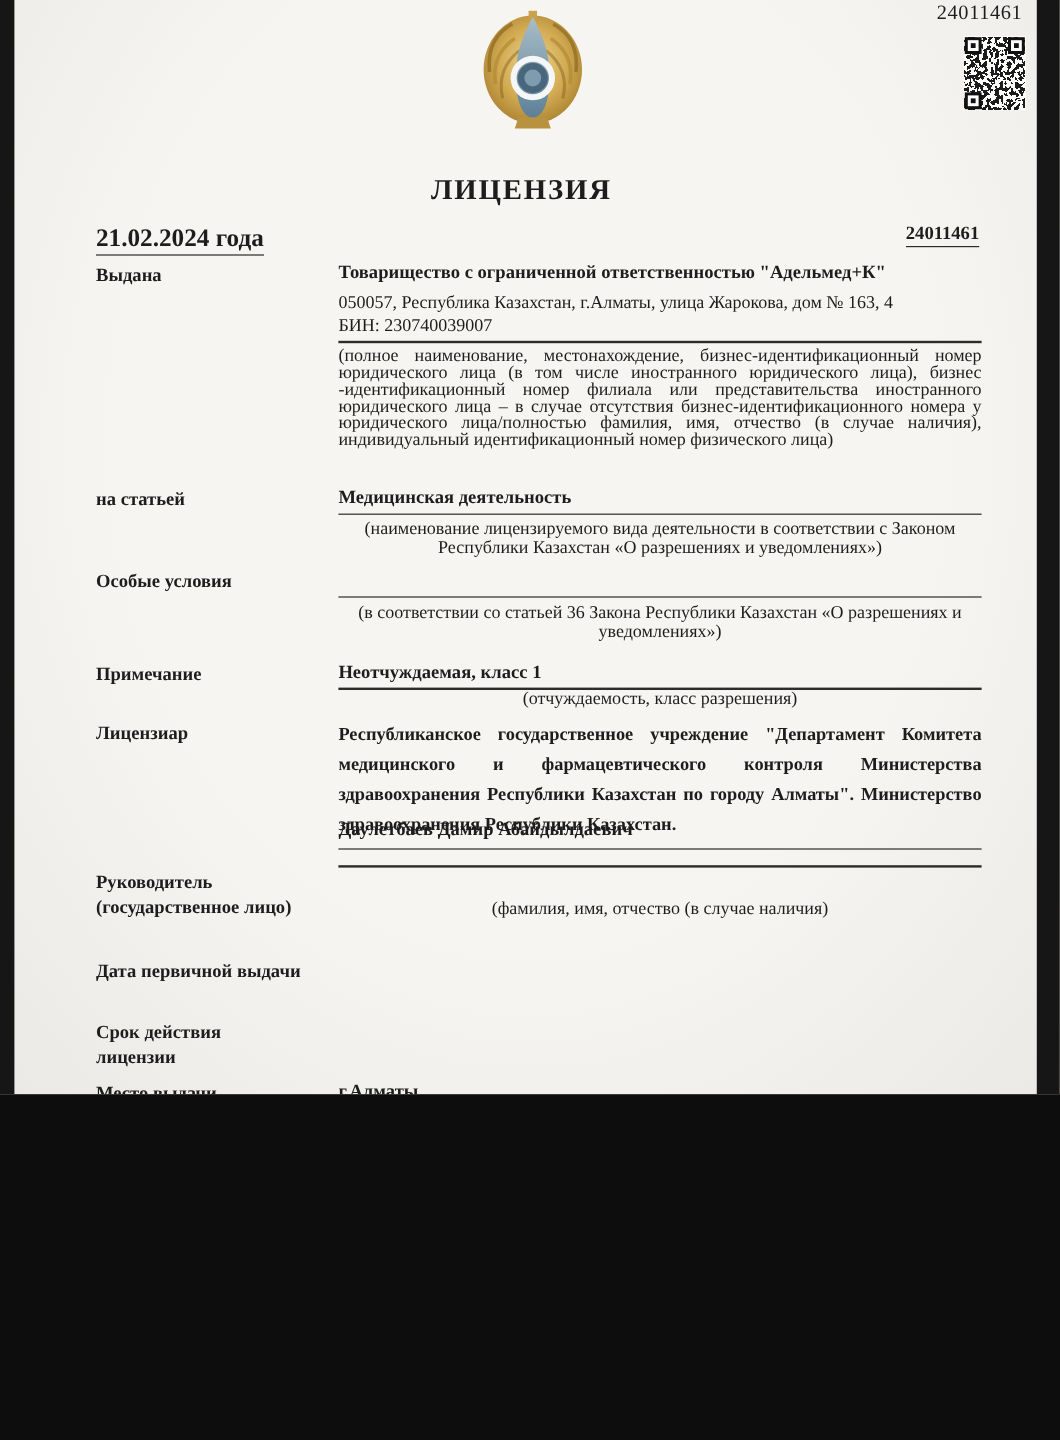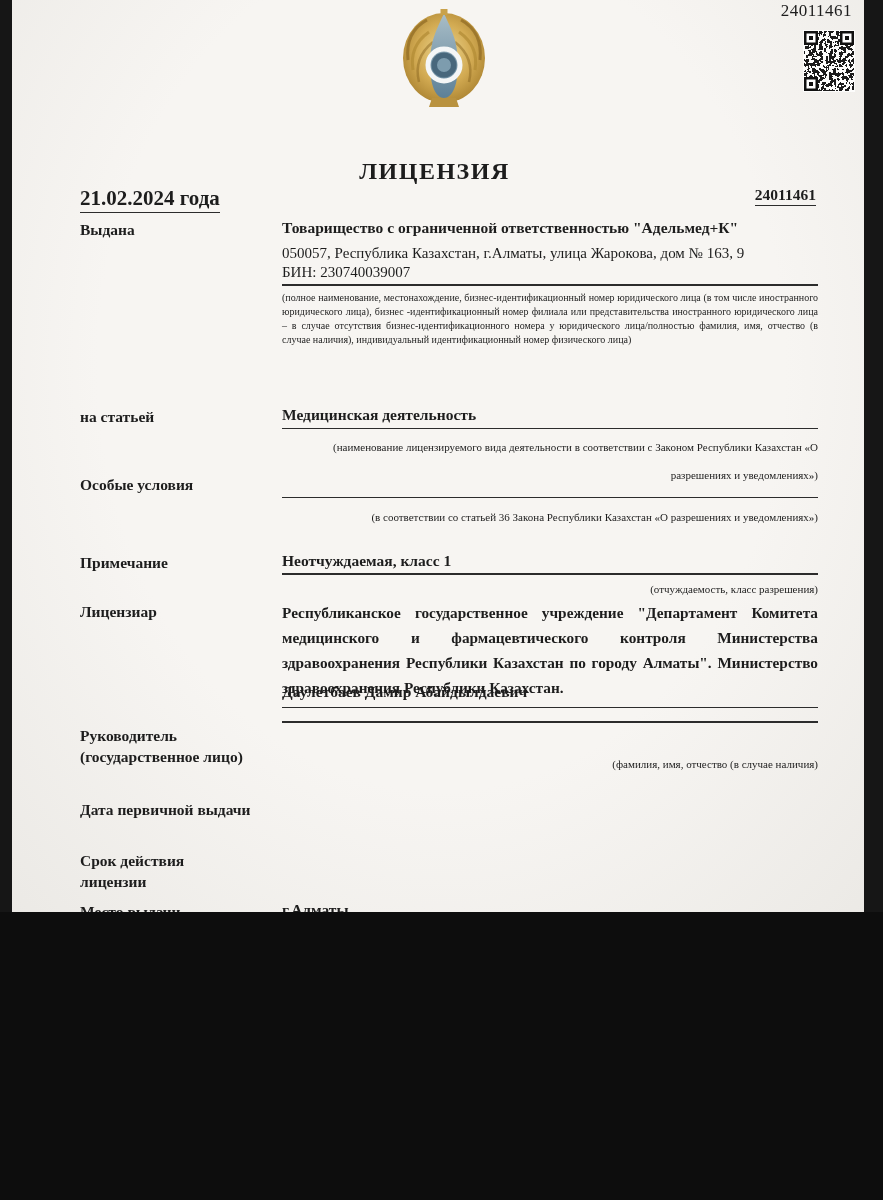--- a/index.html
+++ b/index.html
@@ -7,36 +7,36 @@
     position:relative;width:883px;height:912px;overflow:hidden;
     background:radial-gradient(ellipse at 50% 40%, #f7f5f2 55%, #ebe9e5 100%);
     font-family:"Liberation Serif","DejaVu Serif",serif;color:#1d1d1d;
   }
   .bar{position:absolute;top:0;bottom:0;background:#161616;}
   .bar-left{left:0;width:12px;}
   .bar-right{left:864px;width:19px;}
   .top-number{position:absolute;top:1px;right:31px;font-size:17px;letter-spacing:.5px;}
   .qr-top{position:absolute;left:803px;top:30px;width:52px;height:62px;}
   .emblem{position:absolute;left:399px;top:8px;width:90px;height:106px;}
-  .title{position:absolute;left:12px;right:26px;top:142px;margin:16px;text-align:center;
+  .title{position:absolute;left:12px;right:26px;top:142px;margin:4px;text-align:center;
          font-size:24px;font-weight:bold;letter-spacing:1.5px;}
   .lbl{position:absolute;left:80px;font-size:15.5px;font-weight:bold;line-height:21px;}
   .val{position:absolute;left:282px;width:536px;font-size:15.5px;}
   .bold{font-weight:bold;}
   .uline{border-bottom:1.5px solid #2c2c2c;}
   .uline2{border-bottom:2px solid #2c2c2c;}
-  .cap{position:absolute;left:282px;width:536px;text-align:right;
-       font-size:11px;line-height:28px;}
+  .cap{position:absolute;left:282px;width:536px;text-align:center;
+       font-size:15px;line-height:16px;}
   .just{text-align:justify;}
   .date-left{position:absolute;left:80px;top:186px;font-size:21px;font-weight:bold;
              border-bottom:1.5px solid #2c2c2c;padding-bottom:1px;}
   .date-right{position:absolute;right:67px;top:186px;font-size:15.5px;font-weight:bold;
               border-bottom:1.5px solid #2c2c2c;padding-bottom:1px;}
   .fineprint{position:absolute;left:282px;width:536px;top:291px;
-             font-size:10px;line-height:13.9px;text-align:justify;}
+             font-size:15px;line-height:13.9px;text-align:justify;}
   .hr{position:absolute;left:282px;width:536px;height:0;border-bottom:2px solid #2c2c2c;}
   .bc{position:absolute;top:1020px;height:157px;}
   .wm{position:absolute;display:flex;align-items:center;gap:8px;z-index:5;
       font-family:"Liberation Sans","DejaVu Sans",sans-serif;pointer-events:none;}
   .wm-logo{width:38px;height:38px;border-radius:50%;background:rgba(48,48,48,.58);
            display:flex;align-items:center;justify-content:center;
            color:rgba(255,255,255,.85);font-weight:bold;font-size:26px;line-height:1;}
   .wm-text{font-size:40px;font-weight:bold;letter-spacing:1px;color:rgba(48,48,48,.55);}
 </style>
 </head>
@@ -132,21 +132,21 @@
     <rect x="41.5" y="1" width="7" height="6" fill="#c9a24b"></rect>
   </svg>
 
   <h1 class="title">ЛИЦЕНЗИЯ</h1>
 
   <div class="date-left">21.02.2024 года</div>
   <div class="date-right">24011461</div>
 
   <div class="lbl" style="top:219px">Выдана</div>
   <div class="val bold" style="top:219px">Товарищество с ограниченной ответственностью "Адельмед+К"</div>
-  <div class="val" style="top:243px;font-size:15px;line-height:21px">050057, Республика Казахстан, г.Алматы, улица Жарокова, дом № 163, 9</div>
+  <div class="val" style="top:243px;font-size:15px;line-height:21px">050057, Республика Казахстан, г.Алматы, улица Жарокова, дом № 163, 4</div>
   <div class="val" style="top:264px;font-size:15px">БИН: 230740039007</div>
   <div class="hr" style="top:284px"></div>
   <div class="fineprint">(полное наименование, местонахождение, бизнес-идентификационный номер юридического лица (в том числе иностранного юридического лица), бизнес -идентификационный номер филиала или представительства иностранного юридического лица – в случае отсутствия бизнес-идентификационного номера у юридического лица/полностью фамилия, имя, отчество (в случае наличия), индивидуальный идентификационный номер физического лица)</div>
 
   <div class="lbl" style="top:406px">на статьей</div>
   <div class="val bold uline" style="top:406px;padding-bottom:4px">Медицинская деятельность</div>
   <div class="cap" style="top:433px">(наименование лицензируемого вида деятельности в соответствии с Законом Республики Казахстан «О разрешениях и уведомлениях»)</div>
 
   <div class="lbl" style="top:474px">Особые условия</div>
   <div class="val uline" style="top:476px;height:21px"></div>

